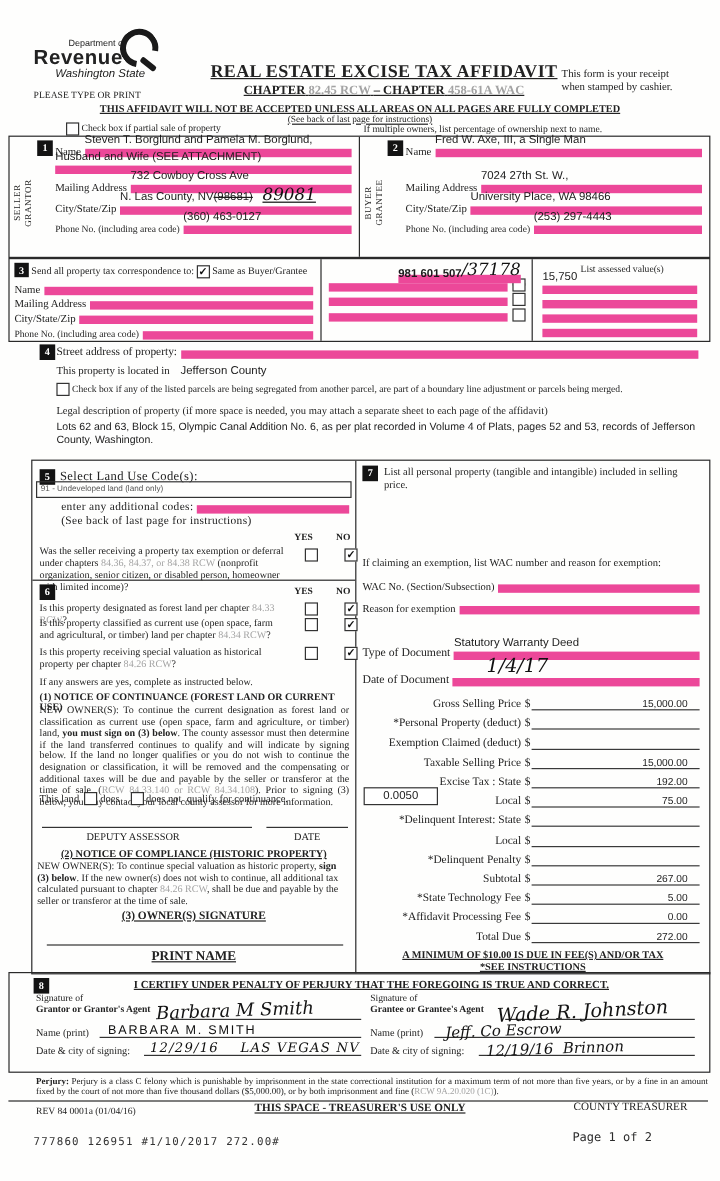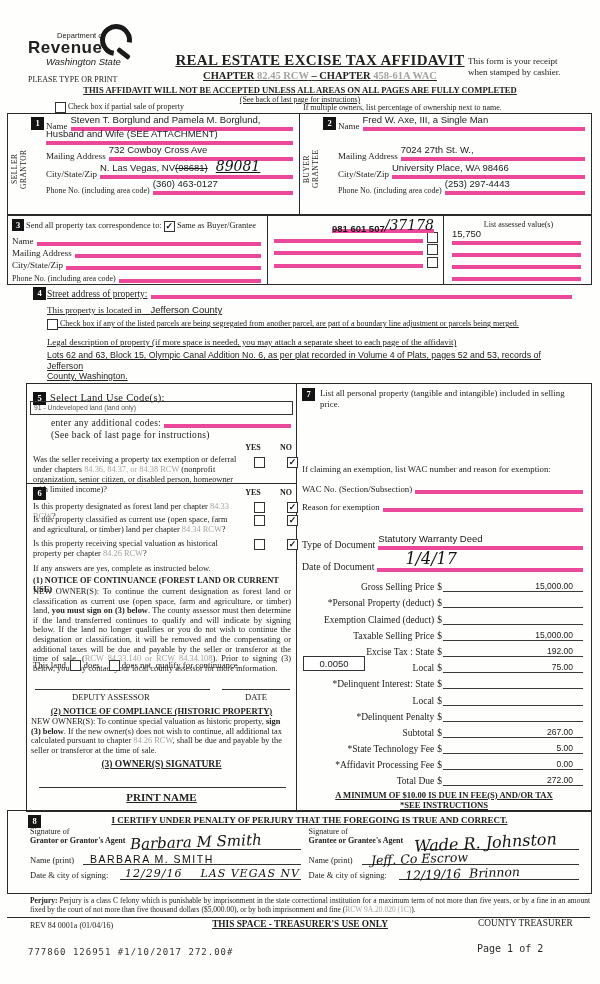--- a/index.html
+++ b/index.html
@@ -15,21 +15,21 @@
   .struck{text-decoration:line-through;}
   
   .numbox{display:inline-block;width:13px;height:13px;background:#131313;color:#fff;
           font:bold 8.5px "Liberation Serif",serif;text-align:center;line-height:13px;}
   
   .cb{display:inline-block;width:9px;height:9px;border:1.2px solid #333;background:#fff;
       font:bold 9px "Liberation Sans",sans-serif;line-height:8px;text-align:center;color:#111;vertical-align:middle;}
   
   .frow{display:flex;align-items:flex-end;}
   .flabel{white-space:nowrap;font-size:9px;padding-right:3px;}
-  .fline{flex:1;border-bottom:4px solid #ec4899;min-height:11px;position:relative;white-space:nowrap;}
+  .fline{flex:1;border-bottom:7px solid #ec4899;min-height:11px;position:relative;white-space:nowrap;}
   
   .logo-dept{left:57px;top:31px;font-size:7.5px;font-family:Liberation Sans, sans-serif;}
   .logo-name{left:28px;top:38px;font:bold 17px "Liberation Sans",sans-serif;letter-spacing:.5px;}
   .logo-state{left:46px;top:56px;font-style:italic;font-size:9.5px;font-family:"Liberation Sans",sans-serif;}
   .logo-mark{left:100px;top:24px;width:34px;height:34px;}
   .logo-ring{width:22px;height:22px;border:5px solid #1a1a1a;border-radius:50%;border-bottom-color:transparent;transform:rotate(-35deg);}
   .logo-tail{position:absolute;right:3px;bottom:2px;width:15px;height:5px;background:#1a1a1a;transform:rotate(38deg);border-radius:2px;}
   .title{left:100px;top:52px;width:440px;font:bold 15px "Liberation Serif",serif;letter-spacing:.3px;}
   .chapter{left:100px;top:70px;width:440px;font:bold 10.5px "Liberation Serif",serif;}
   .rnote{left:468px;top:56px;width:125px;font-size:9px;line-height:11px;}
@@ -52,21 +52,21 @@
   .corr{left:7px;top:215px;width:583px;height:68px;display:flex;}
   .corr-left{width:260px;border-right:1.3px solid #2a2a2a;position:relative;padding:3px 6px 0 4px;box-sizing:border-box;}
   .corr-mid{width:176px;border-right:1.3px solid #2a2a2a;position:relative;padding:2px 5px 0 6px;box-sizing:border-box;}
   .corr-right{flex:1;position:relative;padding:2px 6px 0 8px;box-sizing:border-box;}
   .corr-hdr{font-size:7.6px;line-height:8.6px;text-align:center;}
   .prow{display:flex;align-items:flex-end;height:12.2px;}
   .prow .fline{margin-right:4px;}
   .corr .frow{height:12.4px;}
   
   .prop{left:7px;top:285px;width:585px;}
-  .prop-in{margin-left:40px;margin-right:20px;text-decoration:underline;}
+  .prop-in{margin-left:40px;margin-right:10px;}
   
   .cols{left:26px;top:383px;width:564px;height:427px;display:flex;}
   .col-l{width:269px;border-right:1.4px solid #2a2a2a;position:relative;}
   .col-r{flex:1;position:relative;}
   .luse-box{position:absolute;left:3px;top:17px;right:3px;height:12px;border:1.2px solid #333;
             font:6.8px "Liberation Sans",sans-serif;color:#555;line-height:12px;padding-left:3px;}
   .qtext{width:204px;font-size:8.4px;line-height:10px;}
   .cbcol{position:absolute;width:26px;text-align:center;}
   .ynhdr{font:bold 8px "Liberation Serif",serif;}
   .smallpar{font-size:8.4px;line-height:9.6px;text-align:justify;}
@@ -138,21 +138,21 @@
         </div>
         <div class="frow pf" style="height:13px;">
           <span class="fline"><span class="typed">Husband  and Wife   (SEE ATTACHMENT)</span></span>
         </div>
         <div class="frow pf" style="height:15px;">
           <span class="flabel">Mailing Address</span>
           <span class="fline"><span class="typed">732 Cowboy Cross Ave</span></span>
         </div>
         <div class="frow pf" style="height:17px;">
           <span class="flabel">City/State/Zip</span>
-          <span class="fline"><span class="typed">N. Las Vegas, NV</span><span class="typed struck">(98681)</span>&nbsp;&nbsp;<span class="hand" style="font-size:14px;text-decoration:underline;">89081</span></span>
+          <span class="fline"><span class="typed">N. Las County, NV</span><span class="typed struck">(98681)</span>&nbsp;&nbsp;<span class="hand" style="font-size:14px;text-decoration:underline;">89081</span></span>
         </div>
         <div class="frow pf" style="height:15px;">
           <span class="flabel" style="font-size:8px;">Phone No. (including area code)</span>
           <span class="fline"><span class="typed">(360) 463-0127</span></span>
         </div>
       </div>
     </div>
     <div class="party">
       <span class="numbox pnum">2</span>
       <div class="vlabel">

